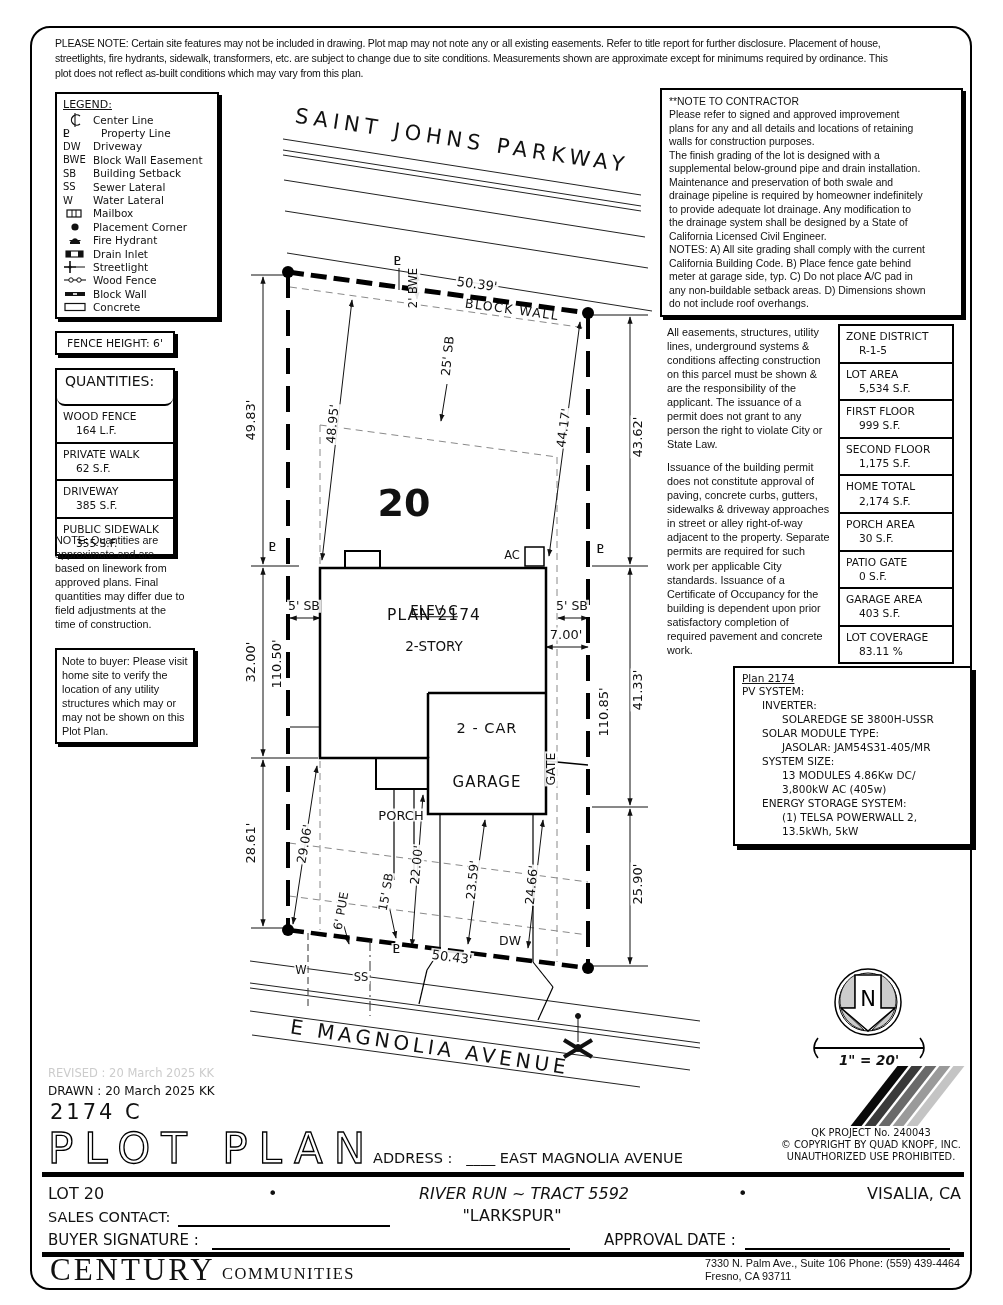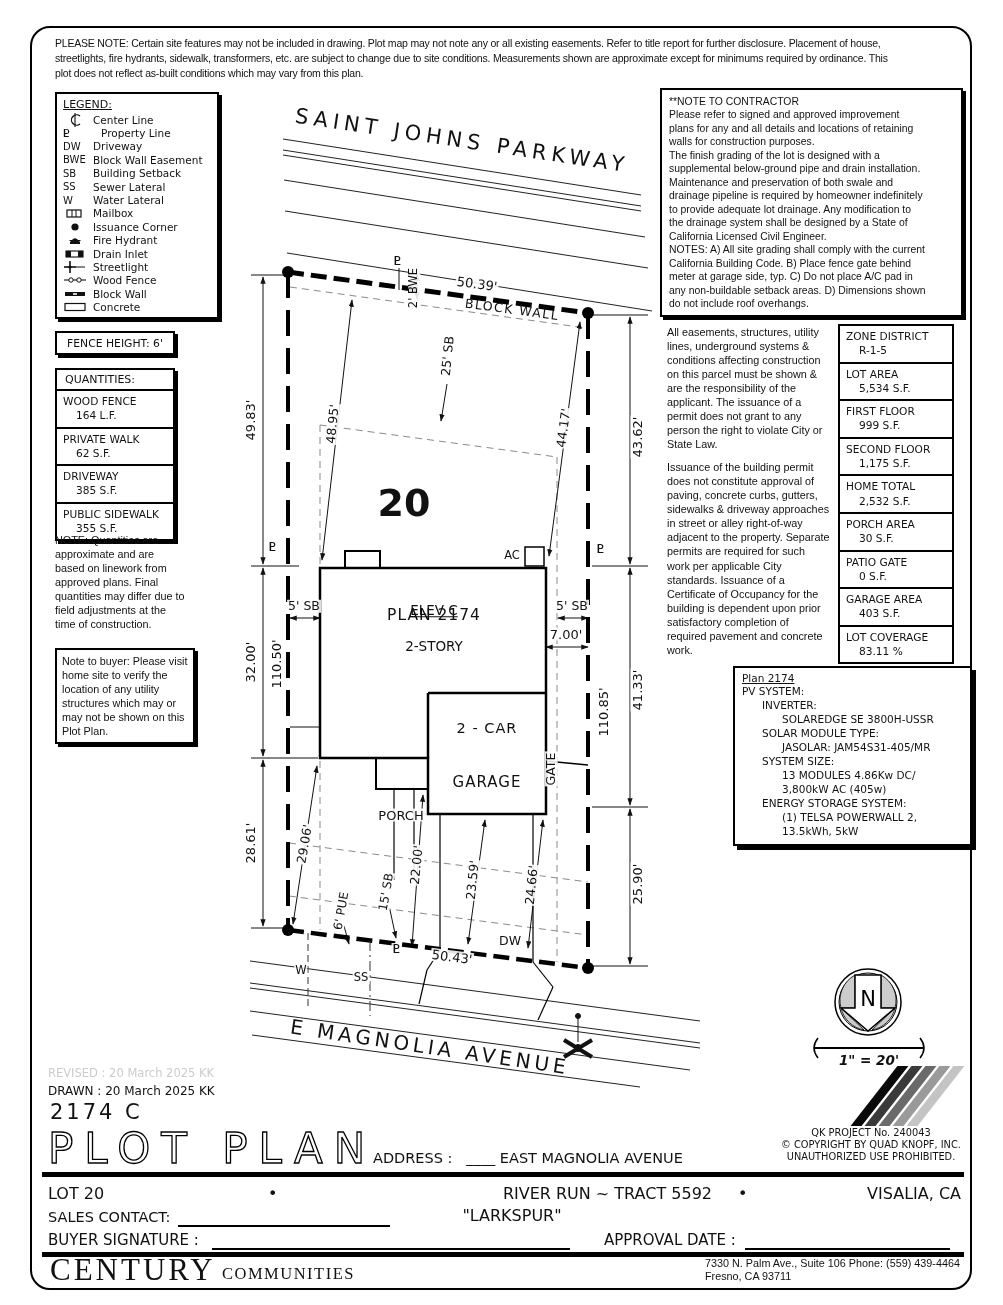--- a/index.html
+++ b/index.html
@@ -32,21 +32,21 @@
        font-size:10.8px;line-height:1.3;}
   .easement p{margin:0 0 9px 0;}
   
   .ztable{position:absolute;left:838px;top:324px;width:112px;border:2px solid #000;background:#fff;}
   .zrow{border-bottom:2px solid #000;padding:3px 3px 4px 6px;font-size:10.6px;line-height:1.35;}
   .zrow:last-child{border-bottom:none;}
   .zval{padding-left:13px;}
   
   .fencebox{left:55px;top:331px;width:116px;padding:4px 0 3px 0;text-align:center;font-size:10.8px;}
   .qbox{left:55px;top:368px;width:116px;}
-  .qtitle{padding:3px 0 3px 8px;font-size:11px;border-bottom:2px solid #000;}
+  .qtitle{padding:3px 0 15px 8px;font-size:14px;border-bottom:2px solid #000;border-radius:8px;}
   .qrow{padding:3px 0 4px 6px;border-bottom:2px solid #000;font-size:10.6px;line-height:1.35;}
   .qrow:last-child{border-bottom:none;}
   .qval{padding-left:13px;}
   .qnote{position:absolute;left:55px;top:533px;width:130px;font-family:"Liberation Sans",sans-serif;
        font-size:10.8px;line-height:1.3;}
   .buyerbox{left:55px;top:648px;width:128px;padding:4px 3px 4px 5px;font-family:"Liberation Sans",sans-serif;
        font-size:10.8px;line-height:1.3;}
   
   .pvbox{left:733px;top:666px;width:226px;padding:4px 2px 6px 7px;font-size:10.5px;box-shadow:4px 4px 0 0 #000;}
   .pvtitle{text-decoration:underline;margin-bottom:1px;}
@@ -315,21 +315,21 @@
           </svg>
         </span>
       <span>Mailbox</span>
     </div>
     <div class="lrow">
       <span class="lkey">
           <svg width="24" height="14" viewBox="0 0 24 14">
             <circle cx="12" cy="7" r="3.6" fill="#111"></circle>
           </svg>
         </span>
-      <span>Issuance Corner</span>
+      <span>Placement Corner</span>
     </div>
     <div class="lrow">
       <span class="lkey">
           <svg width="24" height="14" viewBox="0 0 24 14">
             <path d="M7,11 h10 v-2 h-1 l2,-2 h-3 a3.5,3.5 0 0 0 -6,0 h-3 l2,2 h-1 z" fill="#111"></path>
           </svg>
         </span>
       <span>Fire Hydrant</span>
     </div>
     <div class="lrow">
@@ -418,21 +418,21 @@
     <div class="zrow">
         <div>FIRST FLOOR</div>
         <div class="zval">999 S.F.</div>
       </div>
     <div class="zrow">
         <div>SECOND FLOOR</div>
         <div class="zval">1,175 S.F.</div>
       </div>
     <div class="zrow">
         <div>HOME TOTAL</div>
-        <div class="zval">2,532 S.F.</div>
+        <div class="zval">2,174 S.F.</div>
       </div>
     <div class="zrow">
         <div>PORCH AREA</div>
         <div class="zval">30 S.F.</div>
       </div>
     <div class="zrow">
         <div>PATIO GATE</div>
         <div class="zval">0 S.F.</div>
       </div>
     <div class="zrow">
@@ -502,21 +502,21 @@
   <div class="plancode">2174  C</div>
   <div class="bigtitle">PLOT PLAN</div>
   <div class="addrline">
     <span>ADDRESS :</span>&nbsp;&nbsp;
     <span>____ EAST MAGNOLIA AVENUE</span>
   </div>
   <div class="hbar" style="top:1172px;"></div>
 
   <div class="lotrow" style="left:48px;">LOT 20</div>
   <div class="lotrow" style="left:268px;">•</div>
-  <div class="lotrow" style="left:312px;width:400px;text-align:right;">RIVER RUN ~ TRACT 5592</div>
+  <div class="lotrow" style="left:324px;width:400px;text-align:center;font-style:italic;">RIVER RUN ~ TRACT 5592</div>
   <div class="lotrow" style="left:738px;">•</div>
   <div class="lotrow" style="right:42px;">VISALIA, CA</div>
 
   <div class="salesrow">SALES CONTACT:</div>
   <div class="fieldline" style="left:178px;top:1225px;width:212px;"></div>
   <div class="community">"LARKSPUR"</div>
 
   <div class="buyerrow" style="left:48px;">BUYER SIGNATURE :</div>
   <div class="fieldline" style="left:212px;top:1248px;width:358px;"></div>
   <div class="buyerrow" style="left:604px;">APPROVAL DATE :</div>

